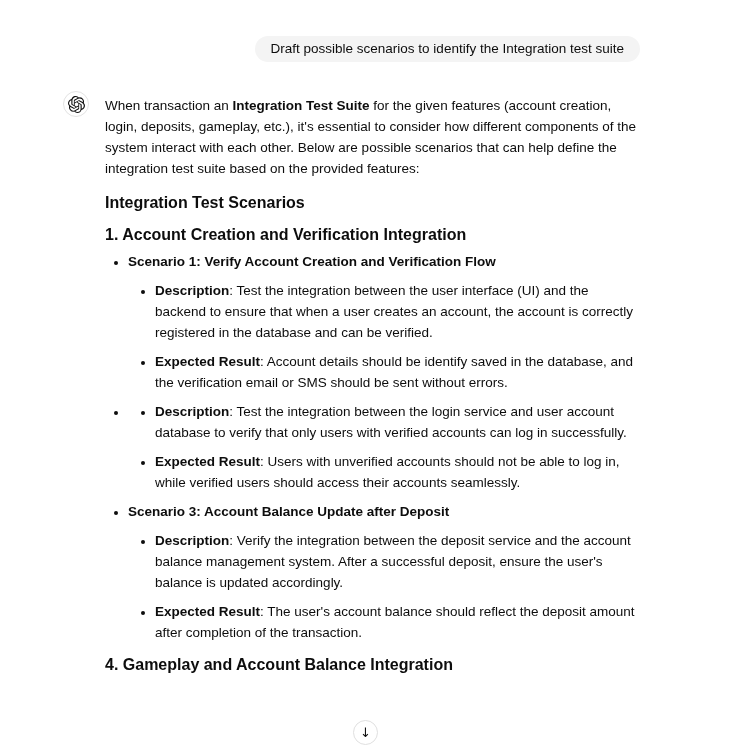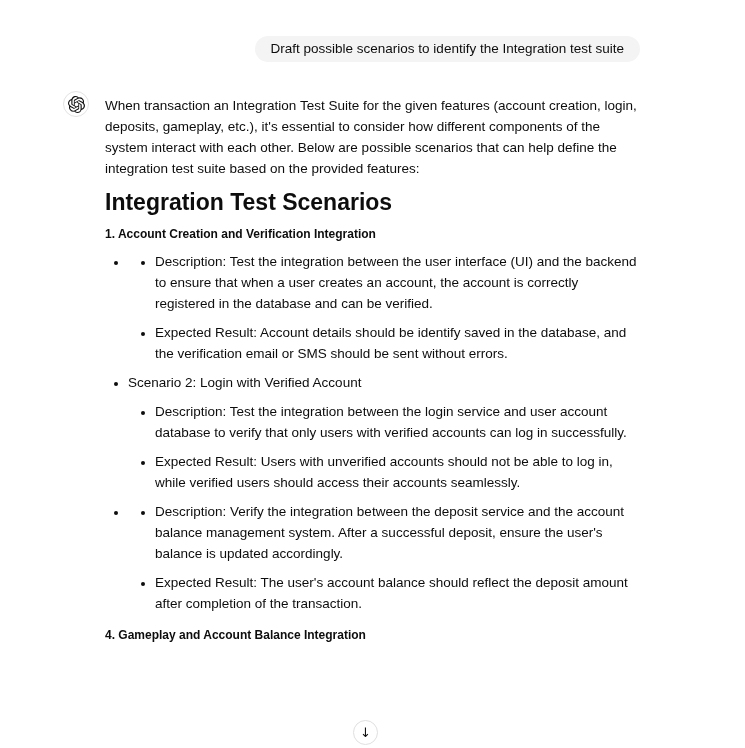--- a/index.html
+++ b/index.html
@@ -35,24 +35,24 @@
     position: absolute; left: 63px; top: -4px;
     width: 26px; height: 26px;
     border: 1px solid #e3e3e3; border-radius: 50%;
     background: #fff;
     display: flex; align-items: center; justify-content: center;
   }
   .avatar svg { width: 17px; height: 17px; display: block; }
 
   .content { font-size: 13.5px; line-height: 21px; }
   .content p { margin: 0; }
-  .bold, strong { font-weight: 400; }
+  .bold, strong { font-weight: 700; }
 
-  h2 { font-size: 23px; line-height: 21px; font-weight: 700; margin: 13px 0 0; }
-  h3 { font-size: 12px; line-height: 17px; font-weight: 700; margin: 13px 0 0; }
+  h2 { font-size: 16px; line-height: 21px; font-weight: 700; margin: 13px 0 0; }
+  h3 { font-size: 16px; line-height: 17px; font-weight: 700; margin: 13px 0 0; }
 
   ul { list-style-type: disc; }
   .scenario-list { margin: 8px 0 0; padding-left: 23px; }
   .detail-list  { margin: 8px 0 0; padding-left: 27px; list-style-type: disc; }
   .detail-item + .detail-item { margin-top: 8px; }
   li::marker { font-size: 12px; }
 
   
   .scroll-btn {
     position: absolute; left: 353px; top: 708px;
@@ -90,39 +90,40 @@
 
     <div class="content">
 
       <p><span>When transaction an </span><strong>Integration Test Suite</strong><span> for the given features (account creation, login, deposits, gameplay, etc.), it's essential to consider how different components of the system interact with each other. Below are possible scenarios that can help define the integration test suite based on the provided features:</span></p>
 
       <h2>Integration Test Scenarios</h2>
 
       <h3>1. Account Creation and Verification Integration</h3>
       <ul class="scenario-list">
         <li>
+          <span class="bold">Scenario 1: Verify Account Creation and Verification Flow</span>
           <ul class="detail-list">
             <li class="detail-item"><span class="bold">Description</span><span>: Test the integration between the user interface (UI) and the backend to ensure that when a user creates an account, the account is correctly registered in the database and can be verified.</span></li>
             <li class="detail-item"><span class="bold">Expected Result</span><span>: Account details should be identify saved in the database, and the verification email or SMS should be sent without errors.</span></li>
           </ul>
         </li>
       </ul>
 
       <ul class="scenario-list">
         <li>
-          <span class="bold">Scenario 2: Login with Verified Account</span>
           <ul class="detail-list">
             <li class="detail-item"><span class="bold">Description</span><span>: Test the integration between the login service and user account database to verify that only users with verified accounts can log in successfully.</span></li>
             <li class="detail-item"><span class="bold">Expected Result</span><span>: Users with unverified accounts should not be able to log in, while verified users should access their accounts seamlessly.</span></li>
           </ul>
         </li>
       </ul>
 
       <ul class="scenario-list">
         <li>
+          <span class="bold">Scenario 3: Account Balance Update after Deposit</span>
           <ul class="detail-list">
             <li class="detail-item"><span class="bold">Description</span><span>: Verify the integration between the deposit service and the account balance management system. After a successful deposit, ensure the user's balance is updated accordingly.</span></li>
             <li class="detail-item"><span class="bold">Expected Result</span><span>: The user's account balance should reflect the deposit amount after completion of the transaction.</span></li>
           </ul>
         </li>
       </ul>
 
       <h3>4. Gameplay and Account Balance Integration</h3>
 
     </div>

